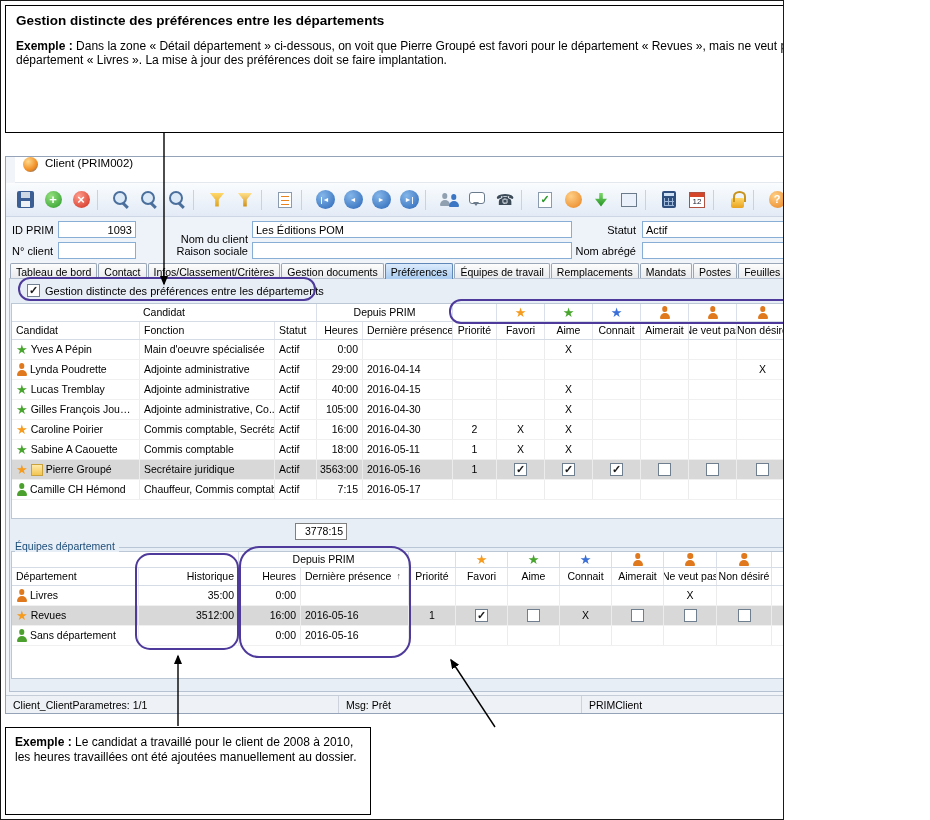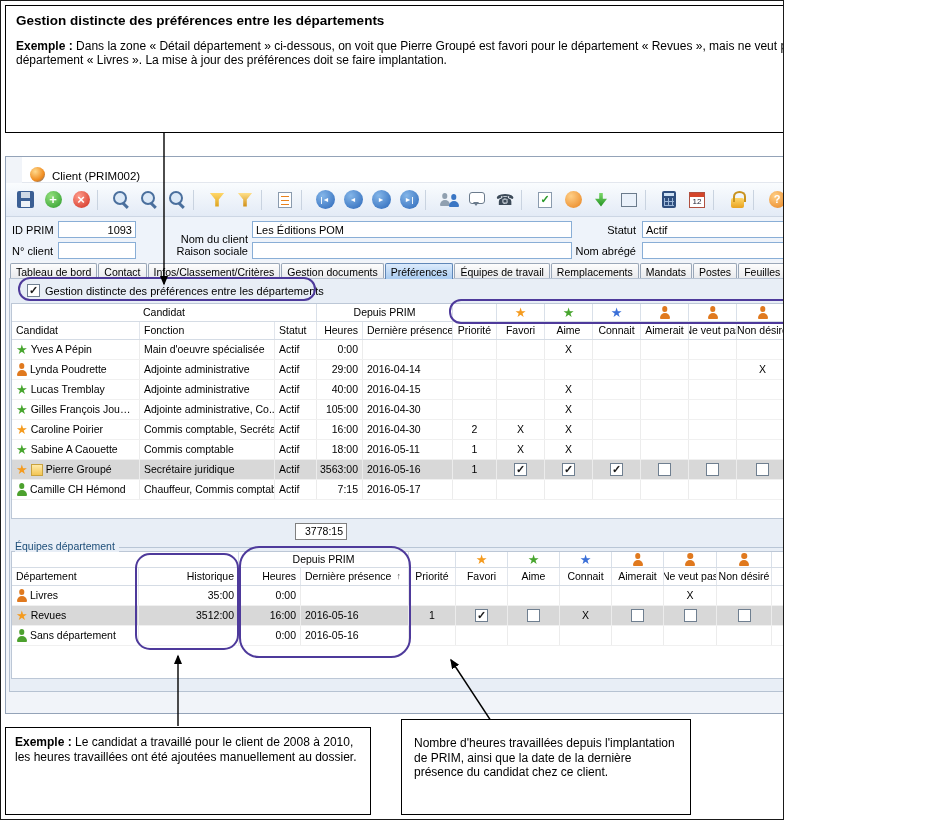--- a/index.html
+++ b/index.html
@@ -21,21 +21,21 @@
   .ps-cb{left:17px;top:276px;width:298px;height:24px;border-radius:12px}
   .ps-icons{left:448px;top:298px;width:470px;height:25px;border-radius:12px}
   .ps-hist{left:134px;top:552px;width:104px;height:97px;border-radius:15px}
   .ps-depuis{left:238px;top:545px;width:172px;height:112px;border-radius:20px}
 
   
   .overlay{position:absolute;left:0;top:0;z-index:6;pointer-events:none}
 
   
   .window{position:absolute;left:4px;top:155px;width:921px;height:558px;border:1px solid #94a3b8;background:#f1f4f9;z-index:1}
-  .titlebar{position:absolute;left:16px;top:0;right:0;height:26px;background:#fff;display:flex;align-items:flex-end;border-bottom:1px solid #e3e7ee}
+  .titlebar{position:absolute;left:9px;top:0;right:0;height:26px;background:#fff;display:flex;align-items:flex-start;border-bottom:1px solid #e3e7ee}
   .app-icon{width:15px;height:15px;border-radius:50%;background:radial-gradient(circle at 35% 30%,#ffd98c,#ef8a1d 62%,#2a66b8);margin:0 7px 0 8px}
   .title-text{font-size:11.5px}
   .win-controls{margin-left:auto;display:flex;height:100%}
   .win-btn{width:42px;height:100%;display:flex;align-items:center;justify-content:center}
   .wm-min{width:10px;border-bottom:1px solid #333}
   .wm-max{width:10px;height:9px;border:1px solid #333}
   .wm-x{position:relative;width:11px;height:11px}
   .wm-x::before,.wm-x::after{content:'';position:absolute;left:5px;top:0;width:1.4px;height:12px;background:#333}
   .wm-x::before{transform:rotate(45deg)}.wm-x::after{transform:rotate(-45deg)}
 
@@ -648,20 +648,25 @@
           <div class="tcell ac" style="width: 52px;"></div>
           <div class="tcell ac" style="width: 52px;"></div>
           <div class="tcell ac" style="width: 52px;"></div>
           <div class="tcell ac" style="width: 52px;"></div>
           <div class="tcell ac" style="width: 53px;"></div>
           <div class="tcell ac" style="width: 55px;"></div>
           <div class="tcell" style="flex: 1 1 0%;"></div>
         </div>
       </div>
 
+    <div class="statusbar">
+      <span class="scell sc1">Client_ClientParametres: 1/1</span>
+      <span class="scell sc2">Msg: Prêt</span>
+      <span class="scell sc3">PRIMClient</span>
+    </div>
   </div>
 
   <div class="pshape ps-cb"></div>
   <div class="pshape ps-icons"></div>
   <div class="pshape ps-hist"></div>
   <div class="pshape ps-depuis"></div>
 
   <svg class="overlay" width="930" height="820">
     <defs>
       <marker id="ah" markerWidth="8" markerHeight="8" refX="6" refY="3" orient="auto">
@@ -669,17 +674,14 @@
       </marker>
     </defs>
     <line x1="163" y1="132" x2="163" y2="283" stroke="#000" stroke-width="1.4" marker-end="url(#ah)"></line>
     <line x1="177" y1="725" x2="177" y2="655" stroke="#000" stroke-width="1.4" marker-end="url(#ah)"></line>
     <line x1="494" y1="726" x2="450" y2="659" stroke="#000" stroke-width="1.4" marker-end="url(#ah)"></line>
   </svg>
 
   <div class="callout bl-box">
     <p><b>Exemple :</b><span> Le candidat a travaillé pour le client de 2008 à 2010, les heures travaillées ont été ajoutées manuellement au dossier.</span></p>
   </div>
-  <div class="callout br-box">
-    <p>Nombre d'heures travaillées depuis l'implantation de PRIM, ainsi que la date de la dernière présence du candidat chez ce client.</p>
-  </div>
 
 </div>
 
 </body></html>

